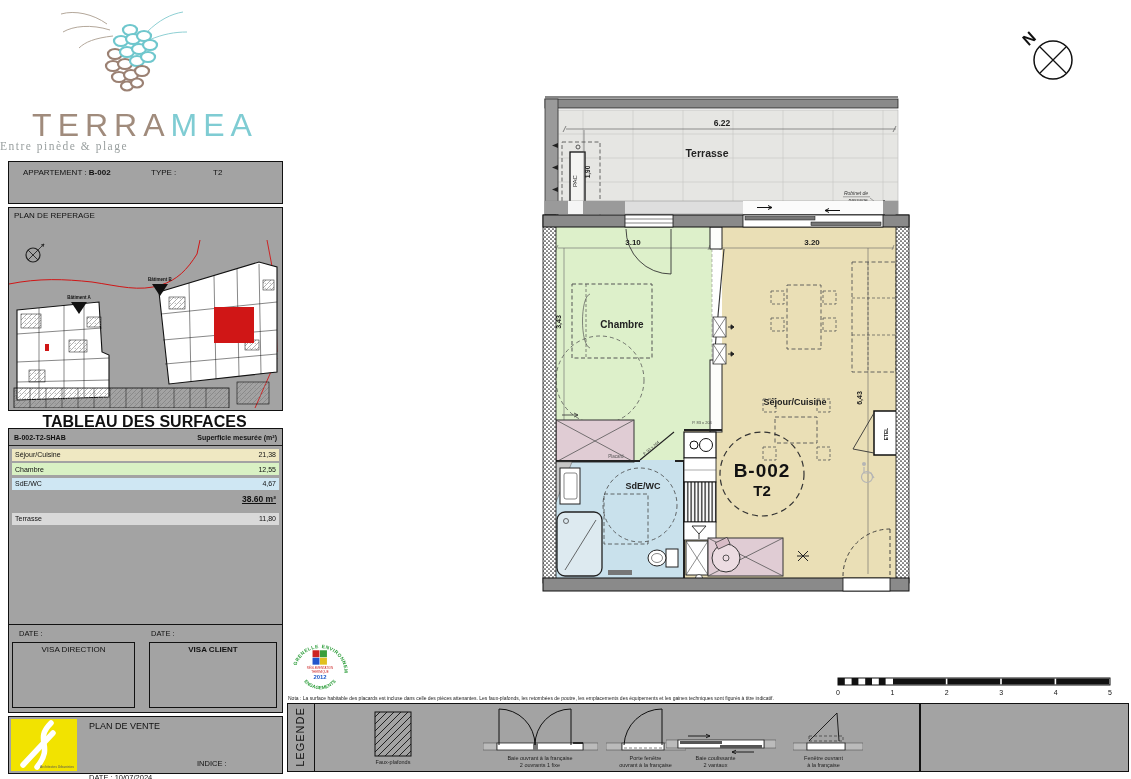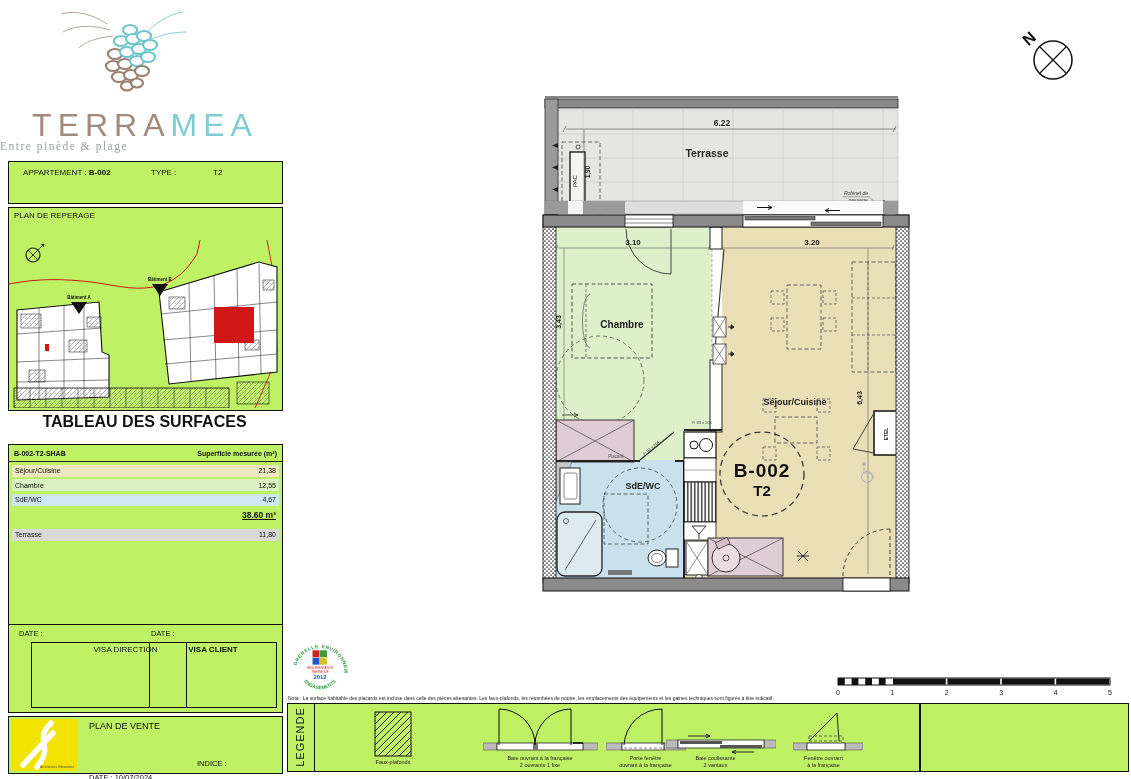--- a/index.html
+++ b/index.html
@@ -1,19 +1,19 @@
 <!DOCTYPE html>
 <html><head>
 <meta charset="utf-8">
 <style>
   html,body{margin:0;padding:0;background:#fff;}
   .page{position:relative;width:1131px;height:779px;background:#fff;overflow:hidden;
         font-family:"Liberation Sans",sans-serif;color:#111;}
   .abs{position:absolute;}
-  .box{border:1px solid #111;background:#bef264;}
+  .box{border:1px solid #111;background:#a3a3a3;}
   
   .brand{width:290px;text-align:center;font-size:32px;letter-spacing:6px;font-weight:400;}
   .brand .terra{color:#a08b7c;}
   .brand .mea{color:#7fccd3;}
   .tagline{width:290px;text-align:left;font-family:"Liberation Serif",serif;
            font-size:11.5px;letter-spacing:1.5px;color:#9aa0a0;}
   
   .inforow{display:flex;height:20px;align-items:center;font-size:8px;}
   .inforow .c1{width:128px;padding-left:14px;}
   .inforow .c2{width:62px;}
@@ -145,21 +145,21 @@
         <polygon points="62,80 78,80 70,92" fill="#111"></polygon>
       </g>
       <g>
         <text x="151" y="59" font-size="4.5" font-weight="bold" text-anchor="middle" fill="#111">Bâtiment B</text>
         <polygon points="143,62 159,62 151,74" fill="#111"></polygon>
       </g>
     </svg>
   </div>
 
   <div class="abs surf-title" style="left:8px;top:413px;width:273px;">TABLEAU DES SURFACES</div>
-  <div class="abs box" style="left:8px;top:444px;width:273px;height:196px;border-width:1.5px;">
+  <div class="abs box" style="left:8px;top:428px;width:273px;height:196px;border-width:1.5px;">
     <div class="surf-head">
       <span>B-002-T2-SHAB</span>
       <span>Superficie mesurée (m²)</span>
     </div>
     <div class="srow sejour">
       <span>Séjour/Cuisine</span>
       <span>21,38</span>
     </div>
     <div class="srow chambre">
       <span>Chambre</span>
@@ -172,21 +172,21 @@
     <div class="stotal">38.60 m²</div>
     <div class="srow terrasse">
       <span>Terrasse</span>
       <span>11,80</span>
     </div>
   </div>
 
   <div class="abs box" style="left:8px;top:624px;width:273px;height:87px;">
     <span class="abs visa-label" style="left:10px;top:4px;">DATE :</span>
     <span class="abs visa-label" style="left:142px;top:4px;">DATE :</span>
-    <div class="visa-inner" style="left:22px;top:17px;width:121px;height:62px;padding-left:33px;"><span>VISA DIRECTION</span></div>
+    <div class="visa-inner" style="left:3px;top:17px;width:121px;height:62px;"><span>VISA DIRECTION</span></div>
     <div class="visa-inner" style="left:140px;top:17px;width:126px;height:62px;font-weight:bold;"><span>VISA CLIENT</span></div>
   </div>
 
   <div class="abs box" style="left:8px;top:716px;width:273px;height:56px;">
     <svg class="abs" style="left:2px;top:2px;" width="66" height="52" viewBox="0 0 66 52">
       <rect x="0" y="0" width="66" height="52" fill="#f2e300"></rect>
       <g stroke="#fff" fill="none" stroke-width="5.5" stroke-linecap="round">
         <path d="M40,4 C22,22 44,26 26,48"></path>
         <path d="M12,46 L42,14"></path>
       </g>

